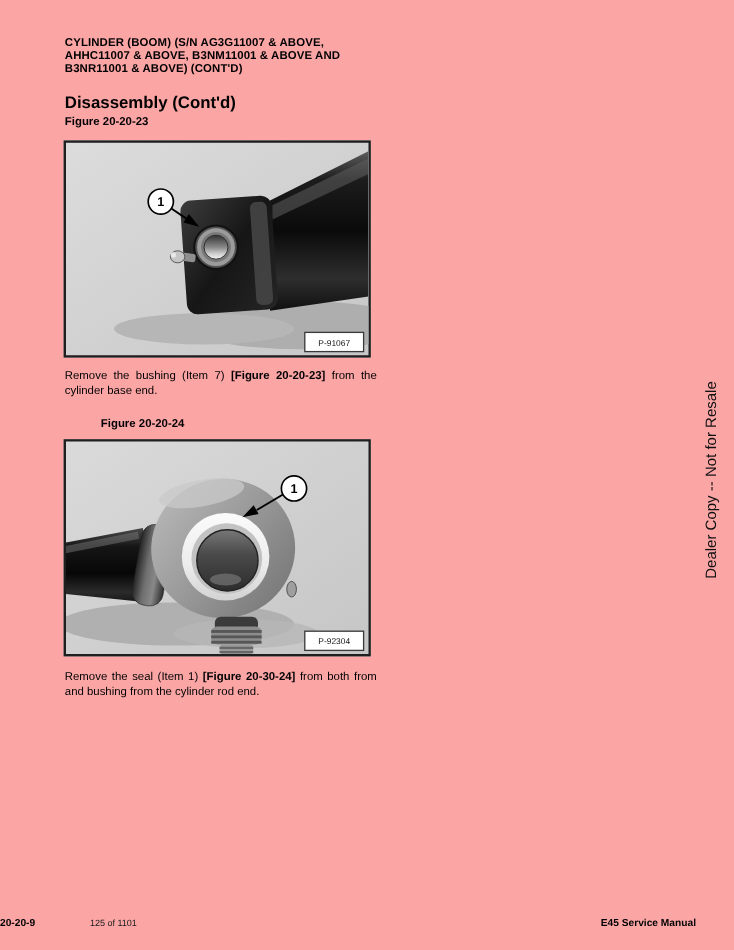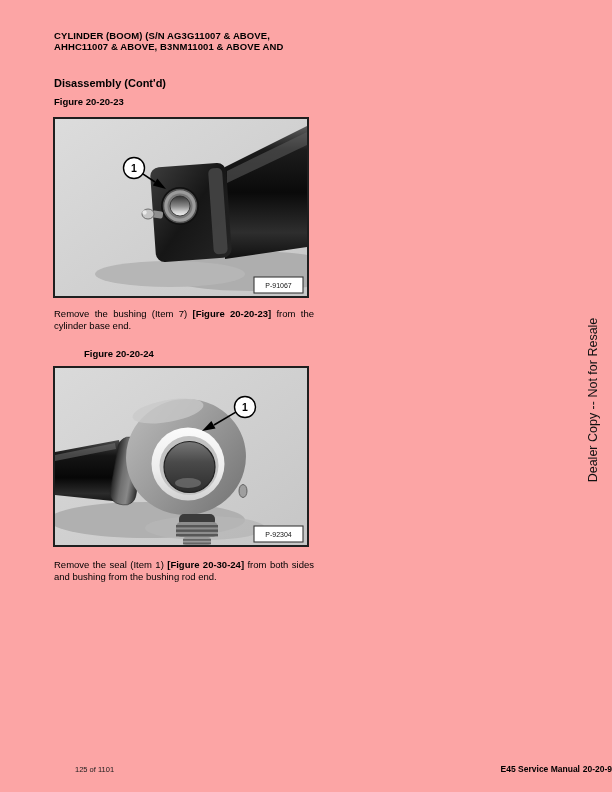--- a/index.html
+++ b/index.html
@@ -18,21 +18,21 @@
     top: 30px;
     font-size: 9.5px;
     font-weight: bold;
     line-height: 11.2px;
     letter-spacing: 0.1px;
   }
   .section-heading {
     position: absolute;
     left: 54px;
     top: 77px;
-    font-size: 11px;
+    font-size: 14px;
     font-weight: bold;
   }
   .figure-label {
     position: absolute;
     left: 54px;
     font-size: 9.5px;
     font-weight: bold;
   }
   .fl1 { top: 96px; }
   .fl2 { top: 348px; padding-left: 30px; }
@@ -77,21 +77,21 @@
     left: 75px;
     top: 765px;
     font-size: 7.5px;
     color: #1a1a1a;
   }
   .footer-center {
     position: absolute;
     left: 0;
     right: 0;
     top: 764px;
-    text-align: right;
+    text-align: left;
     font-size: 8.5px;
     font-weight: bold;
   }
   .footer-right {
     position: absolute;
     right: 32px;
     top: 764px;
     font-size: 8.5px;
     font-weight: bold;
     text-align: center;
@@ -103,20 +103,21 @@
   .photo-id { font-size: 7px; fill: #111; }
 </style>
 </head>
 <body>
 
 <div class="page">
 
   <header class="doc-title">
     <div>CYLINDER (BOOM) (S/N AG3G11007 &amp; ABOVE,</div>
     <div>AHHC11007 &amp; ABOVE, B3NM11001 &amp; ABOVE AND</div>
+    <div>B3NR11001 &amp; ABOVE) (CONT'D)</div>
   </header>
 
   <div class="section-heading">Disassembly (Cont'd)</div>
 
   <div class="figure-label fl1">Figure 20-20-23</div>
 
   <div class="figure-frame ff1">
     <svg viewBox="0 0 252 177" preserveAspectRatio="none">
       <defs>
         <linearGradient id="f1-bg" x1="0" y1="0" x2="1" y2="1">
@@ -256,21 +257,21 @@
         <circle cx="190" cy="39" r="10.5" fill="#ffffff" stroke="#000000" stroke-width="1.4"></circle>
         <text x="190" y="42.8" text-anchor="middle" class="callout-num">1</text>
       </g>
       <g>
         <rect x="199" y="158" width="49" height="16" fill="#ffffff" stroke="#3a3a3a" stroke-width="1.1"></rect>
         <text x="223.5" y="169" text-anchor="middle" class="photo-id">P-92304</text>
       </g>
     </svg>
   </div>
 
-  <p class="body-text bt2"><span>Remove the seal (Item 1) </span><b>[Figure 20-30-24]</b><span> from both sides and bushing from the bushing rod end.</span></p>
+  <p class="body-text bt2"><span>Remove the seal (Item 1) </span><b>[Figure 20-30-24]</b><span> from both from and bushing from the cylinder rod end.</span></p>
 
   <div class="watermark">Dealer Copy -- Not for Resale</div>
 
   <div class="footer-left">125 of 1101</div>
   <div class="footer-center">20-20-9</div>
   <div class="footer-right">E45 Service Manual</div>
 
 </div>
 
 </body></html>

